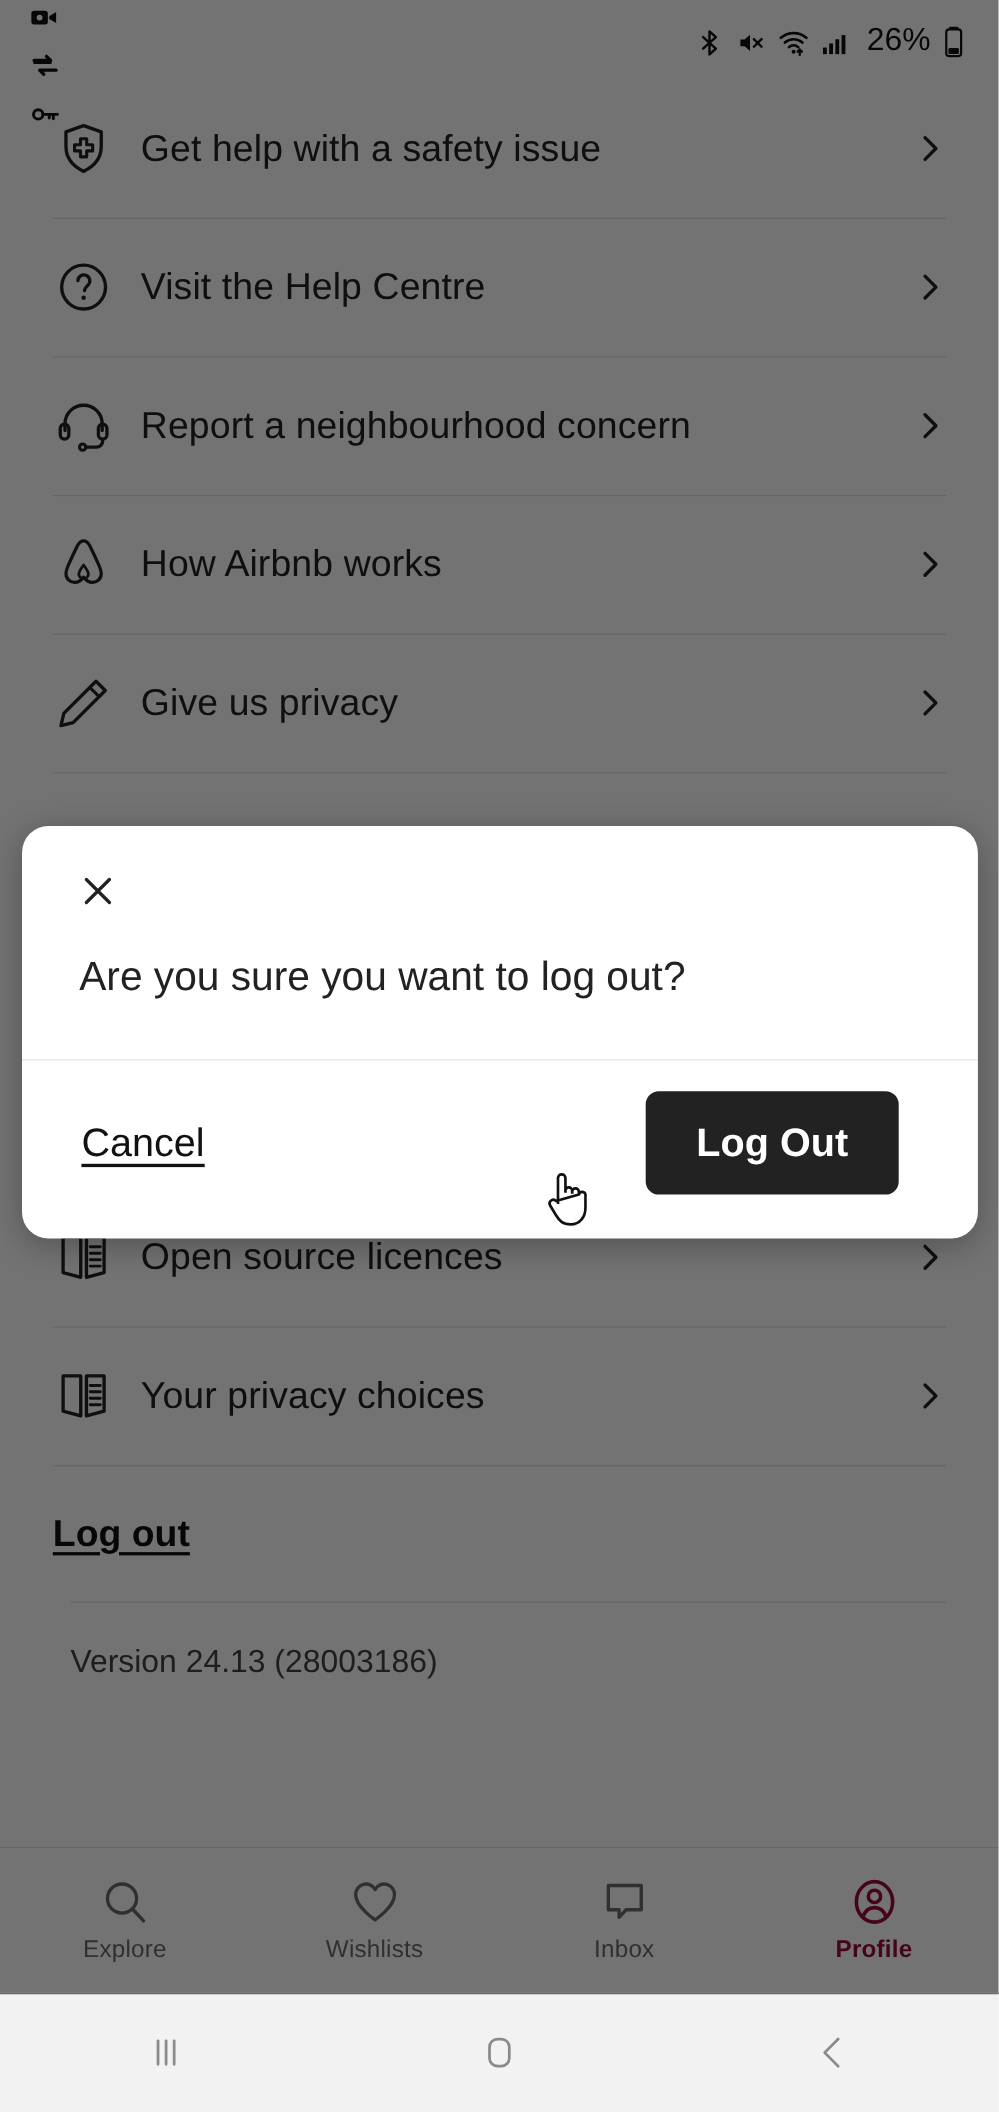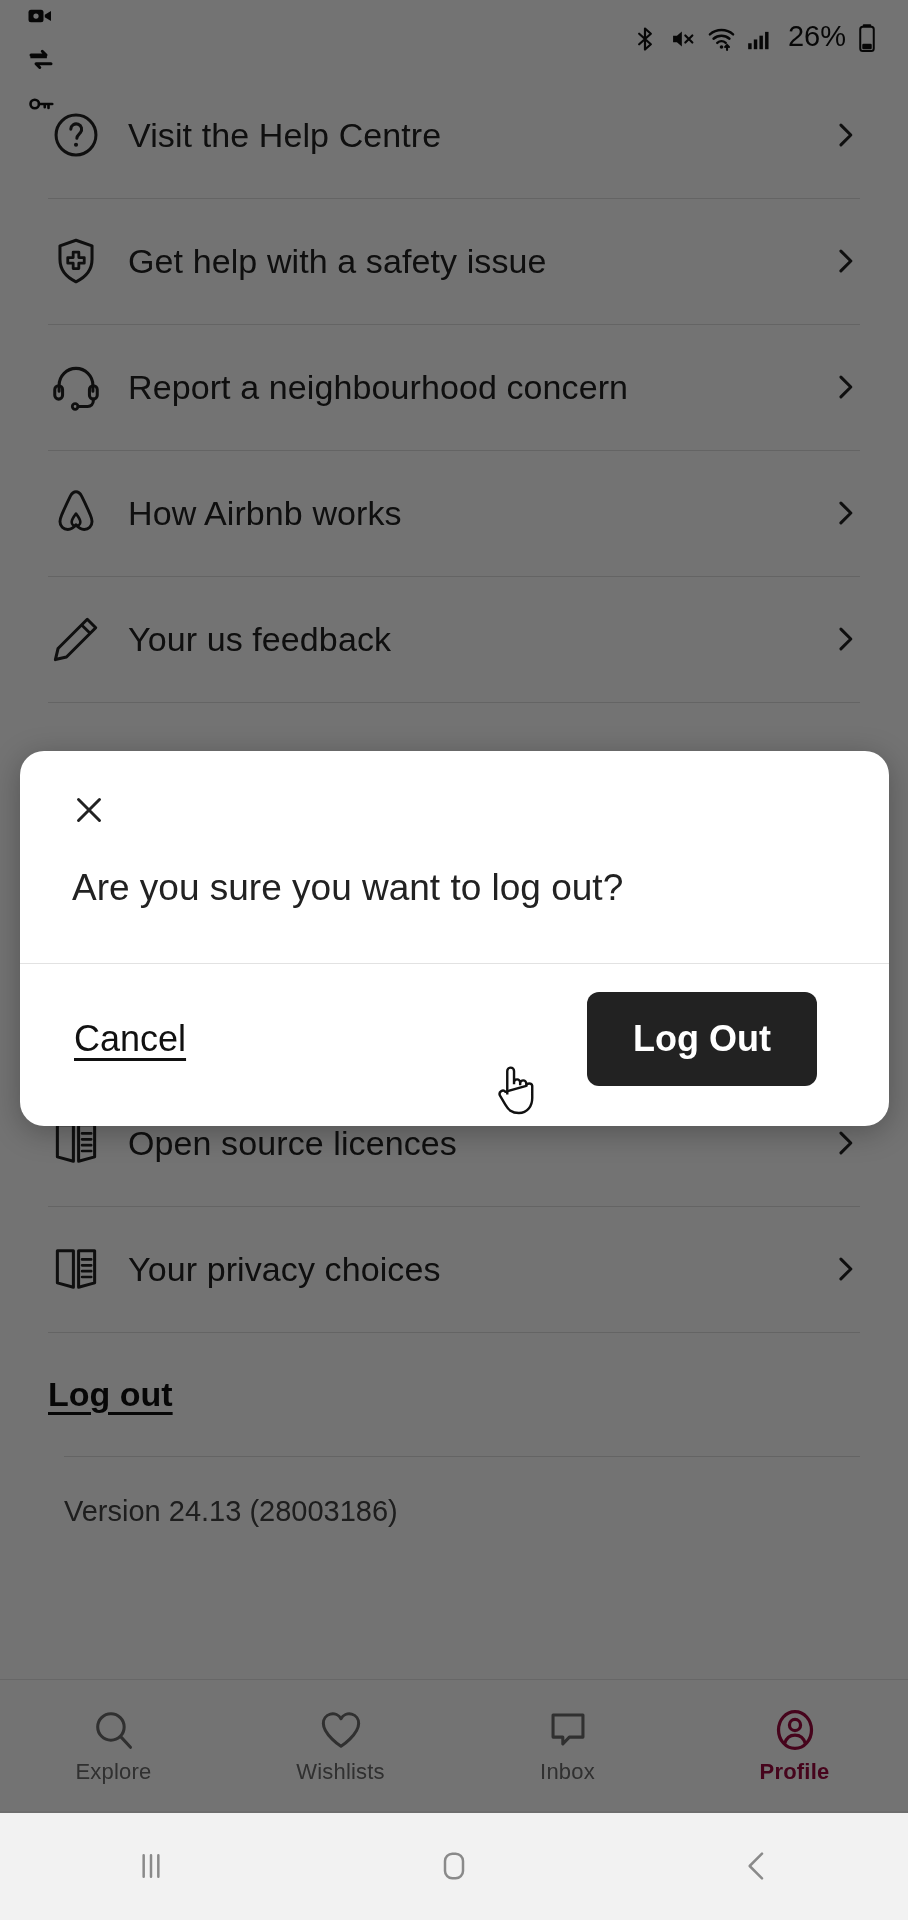--- a/index.html
+++ b/index.html
@@ -284,41 +284,41 @@
           <rect x="3.2" y="16.5" width="7.6" height="4.4" rx="1" fill="#111"></rect>
         </svg>
       </div>
     </div>
 
     <div class="list">
 
       <div class="row">
         <span class="row-ico">
           <svg width="52" height="52" viewBox="0 0 24 24">
+            <path d="M12 2.4l7.4 2.6v6.2c0 4.7-3 8.3-7.4 10.4-4.4-2.1-7.4-5.7-7.4-10.4V5z" stroke="#222" stroke-width="1.4" fill="none" stroke-linejoin="round"></path>
+            <path d="M10.7 7.9h2.6v2.5h2.5v2.6h-2.5v2.5h-2.6v-2.5H8.2v-2.6h2.5z" stroke="#222" stroke-width="1.3" fill="none" stroke-linejoin="round"></path>
+          </svg>
+        </span>
+        <span class="row-label">Get help with a safety issue</span>
+        <span class="chev">
+          <svg width="28" height="28" viewBox="0 0 24 24">
+              <path d="M8.5 3.5L17 12l-8.5 8.5" stroke="#222" stroke-width="2.6" fill="none" stroke-linecap="round" stroke-linejoin="round"></path>
+            </svg>
+        </span>
+      </div>
+
+      <div class="row">
+        <span class="row-ico">
+          <svg width="52" height="52" viewBox="0 0 24 24">
             <circle cx="12" cy="12" r="9.2" stroke="#222" stroke-width="1.4" fill="none"></circle>
             <path d="M9.6 9.3a2.5 2.5 0 114.4 1.7c-.8.9-1.6 1.3-1.6 2.5" stroke="#222" stroke-width="1.4" fill="none" stroke-linecap="round"></path>
             <circle cx="12" cy="16.5" r="0.95" fill="#222"></circle>
           </svg>
         </span>
         <span class="row-label">Visit the Help Centre</span>
-        <span class="chev">
-          <svg width="28" height="28" viewBox="0 0 24 24">
-              <path d="M8.5 3.5L17 12l-8.5 8.5" stroke="#222" stroke-width="2.6" fill="none" stroke-linecap="round" stroke-linejoin="round"></path>
-            </svg>
-        </span>
-      </div>
-
-      <div class="row">
-        <span class="row-ico">
-          <svg width="52" height="52" viewBox="0 0 24 24">
-            <path d="M12 2.4l7.4 2.6v6.2c0 4.7-3 8.3-7.4 10.4-4.4-2.1-7.4-5.7-7.4-10.4V5z" stroke="#222" stroke-width="1.4" fill="none" stroke-linejoin="round"></path>
-            <path d="M10.7 7.9h2.6v2.5h2.5v2.6h-2.5v2.5h-2.6v-2.5H8.2v-2.6h2.5z" stroke="#222" stroke-width="1.3" fill="none" stroke-linejoin="round"></path>
-          </svg>
-        </span>
-        <span class="row-label">Get help with a safety issue</span>
         <span class="chev">
           <svg width="28" height="28" viewBox="0 0 24 24">
               <path d="M8.5 3.5L17 12l-8.5 8.5" stroke="#222" stroke-width="2.6" fill="none" stroke-linecap="round" stroke-linejoin="round"></path>
             </svg>
         </span>
       </div>
 
       <div class="row">
         <span class="row-ico">
           <svg width="52" height="52" viewBox="0 0 24 24">
@@ -352,21 +352,21 @@
         </span>
       </div>
 
       <div class="row">
         <span class="row-ico">
           <svg width="52" height="52" viewBox="0 0 24 24">
             <path d="M17.2 2.9l3.9 3.9L7.6 20.3l-5.1 1.2 1.2-5.1z" stroke="#222" stroke-width="1.4" fill="none" stroke-linejoin="round"></path>
             <path d="M14.6 5.5l3.9 3.9" stroke="#222" stroke-width="1.3" fill="none"></path>
           </svg>
         </span>
-        <span class="row-label">Your us feedback</span>
+        <span class="row-label">Give us privacy</span>
         <span class="chev">
           <svg width="28" height="28" viewBox="0 0 24 24">
               <path d="M8.5 3.5L17 12l-8.5 8.5" stroke="#222" stroke-width="2.6" fill="none" stroke-linecap="round" stroke-linejoin="round"></path>
             </svg>
         </span>
       </div>
 
       <div class="row">
         <span class="row-ico"></span>
         <span class="row-label"></span>

